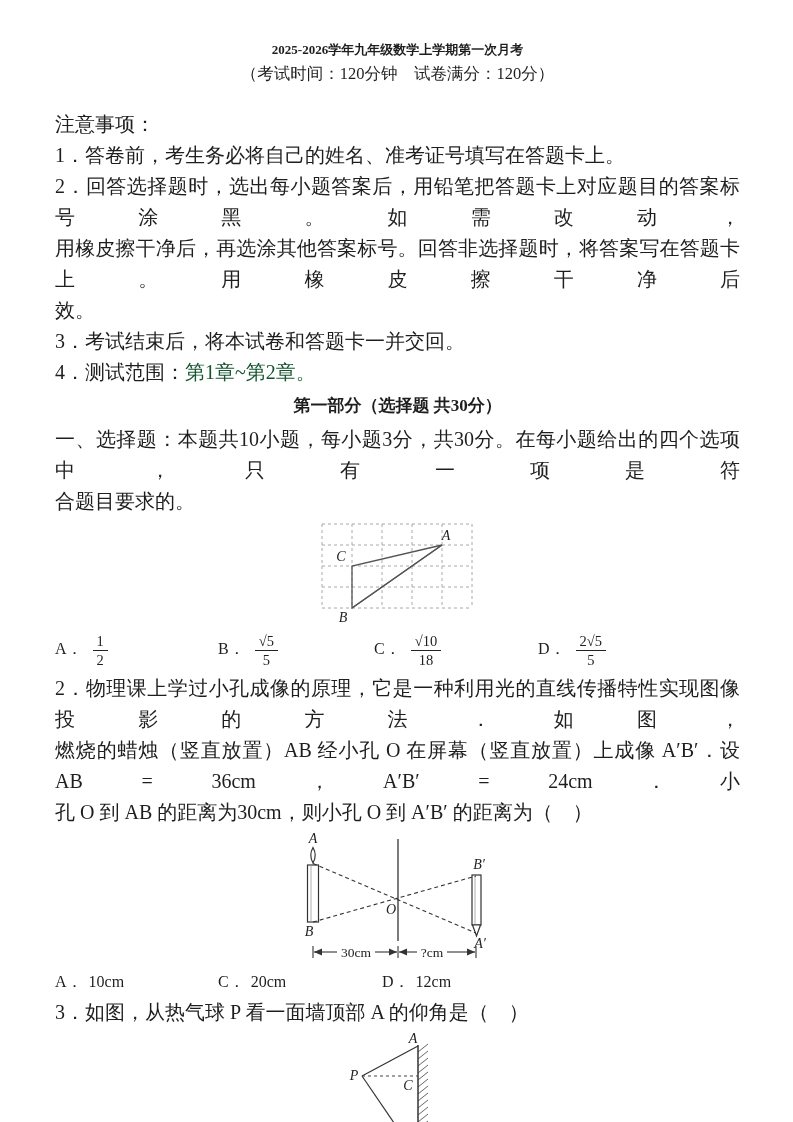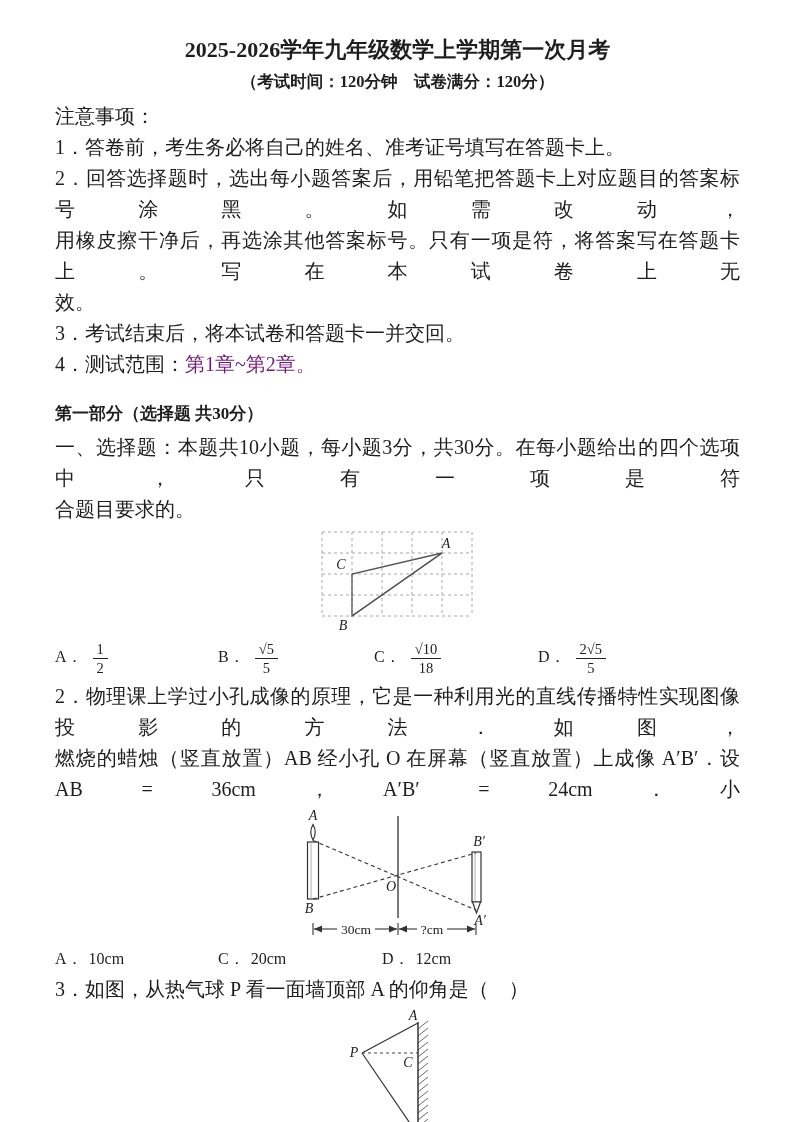--- a/index.html
+++ b/index.html
@@ -3,26 +3,26 @@
 <meta charset="utf-8">
 <style>
   html,body{margin:0;padding:0;}
   body{
     width:793px;height:1122px;background:#ffffff;color:#1e1e1e;
     font-family:"Liberation Serif","DejaVu Serif",serif;
     overflow:hidden;position:relative;
   }
   .page{box-sizing:border-box;width:793px;padding:38px 53px 0 55px;}
   .center{text-align:center;}
-  .title{font-size:22px;font-weight:700;margin-bottom:9px;line-height:24px;}
-  .subtitle{font-size:16.5px;font-weight:700;margin-bottom:8px;line-height:22px;}
+  .title{font-size:13px;font-weight:700;margin-bottom:1px;line-height:24px;}
+  .subtitle{font-size:16.5px;font-weight:400;margin-bottom:24px;line-height:22px;}
   .line{font-size:20px;line-height:31px;}
   .just{text-align:justify;text-align-last:justify;}
-  .red{color:#701a75;}
-  .sec{font-size:17px;font-weight:700;text-align:left;line-height:36px;margin-top:16px;}
+  .red{color:#14532d;}
+  .sec{font-size:17px;font-weight:700;text-align:center;line-height:36px;}
   .figrow{text-align:center;margin:2px 0;}
   .figrow.m4{margin:4px 0;}
   .opts{display:flex;align-items:center;font-size:16px;line-height:31px;}
   .opts.tall{height:46px;}
   .c1{width:163px;}.c2{width:156px;}.c3{width:164px;}.c4{flex:1;}
   .letter{margin-right:6px;}
   .mi{font-style:italic;}
   .frac{display:inline-block;text-align:center;vertical-align:middle;}
   .frac .num{display:block;border-bottom:1px solid #222;padding:0 4px;font-size:14.5px;line-height:18px;}
   .frac .den{display:block;font-size:14.5px;line-height:18px;padding:0 4px;}
@@ -35,21 +35,21 @@
 <body>
 
 <div class="page">
 
   <div class="title center">2025-2026学年九年级数学上学期第一次月考</div>
   <div class="subtitle center">（考试时间：120分钟　试卷满分：120分）</div>
 
   <div class="line">注意事项：</div>
   <div class="line">1．答卷前，考生务必将自己的姓名、准考证号填写在答题卡上。</div>
   <div class="line just">2．回答选择题时，选出每小题答案后，用铅笔把答题卡上对应题目的答案标号涂黑。如需改动，</div>
-  <div class="line just">用橡皮擦干净后，再选涂其他答案标号。只有一项是符，将答案写在答题卡上。写在本试卷上无</div>
+  <div class="line just">用橡皮擦干净后，再选涂其他答案标号。回答非选择题时，将答案写在答题卡上。用橡皮擦干净后</div>
   <div class="line">效。</div>
   <div class="line">3．考试结束后，将本试卷和答题卡一并交回。</div>
   <div class="line">
     <span>4．测试范围：</span><span class="red">第1章~第2章。</span>
   </div>
 
   <div class="sec">第一部分（选择题 共30分）</div>
 
   <div class="line just">一、选择题：本题共10小题，每小题3分，共30分。在每小题给出的四个选项中，只有一项是符</div>
   <div class="line">合题目要求的。</div>
@@ -94,20 +94,21 @@
       <span class="frac"><span class="num">√10</span><span class="den">18</span></span>
     </span>
     <span class="c4">
       <span class="letter">D．</span>
       <span class="frac"><span class="num">2√5</span><span class="den">5</span></span>
     </span>
   </div>
 
   <div class="line just">2．物理课上学过小孔成像的原理，它是一种利用光的直线传播特性实现图像投影的方法．如图，</div>
   <div class="line just">燃烧的蜡烛（竖直放置）AB 经小孔 O 在屏幕（竖直放置）上成像 A′B′．设 AB = 36cm，A′B′ = 24cm．小</div>
+  <div class="line">孔 O 到 AB 的距离为30cm，则小孔 O 到 A′B′ 的距离为（　）</div>
 
   <div class="figrow m4">
     <svg width="225" height="130" viewBox="0 0 225 130">
       <g stroke="#333" stroke-width="1.2" fill="#fff">
         <rect x="22.5" y="33" width="11" height="57"></rect>
         <line x1="26" y1="33" x2="26" y2="90" stroke="#999" stroke-width="0.8"></line>
         <path d="M28,31 C24.5,25 26,19 28,15.5 C30,19 31.5,25 28,31 Z"></path>
       </g>
       <g stroke="#333" stroke-width="1.2" fill="#fff">
         <rect x="187" y="43" width="9" height="50"></rect>

